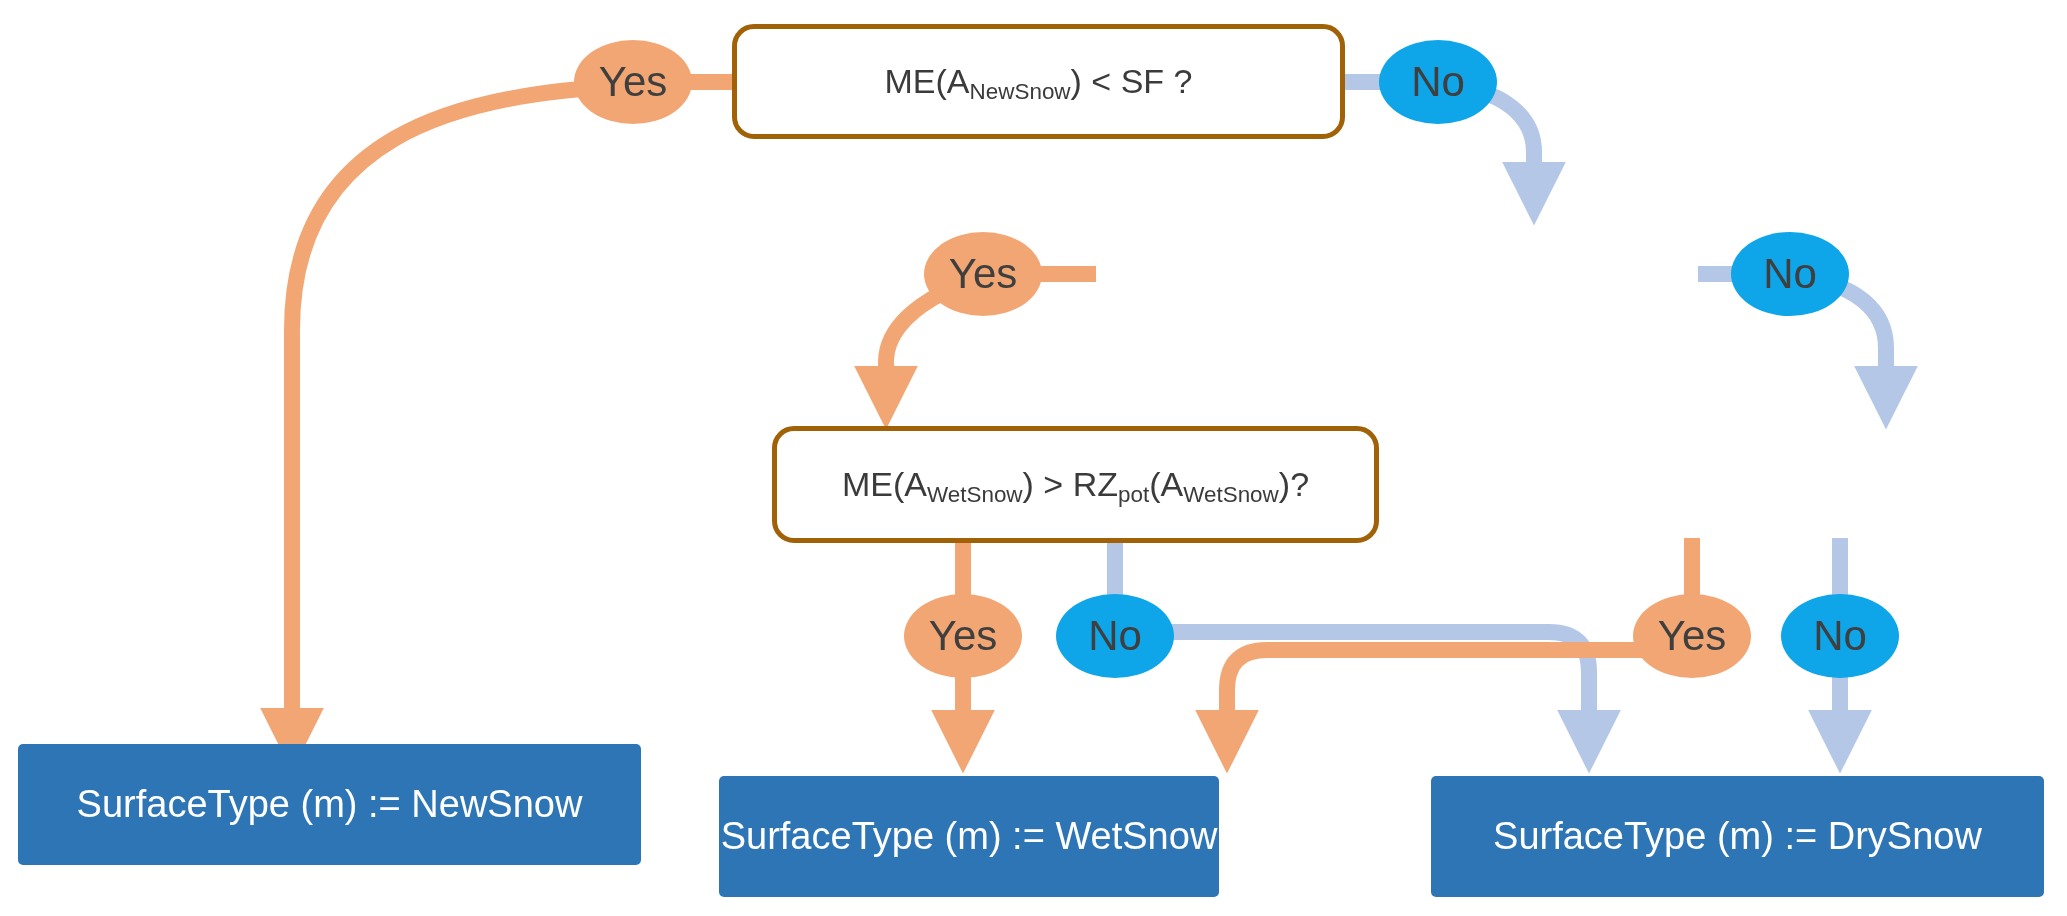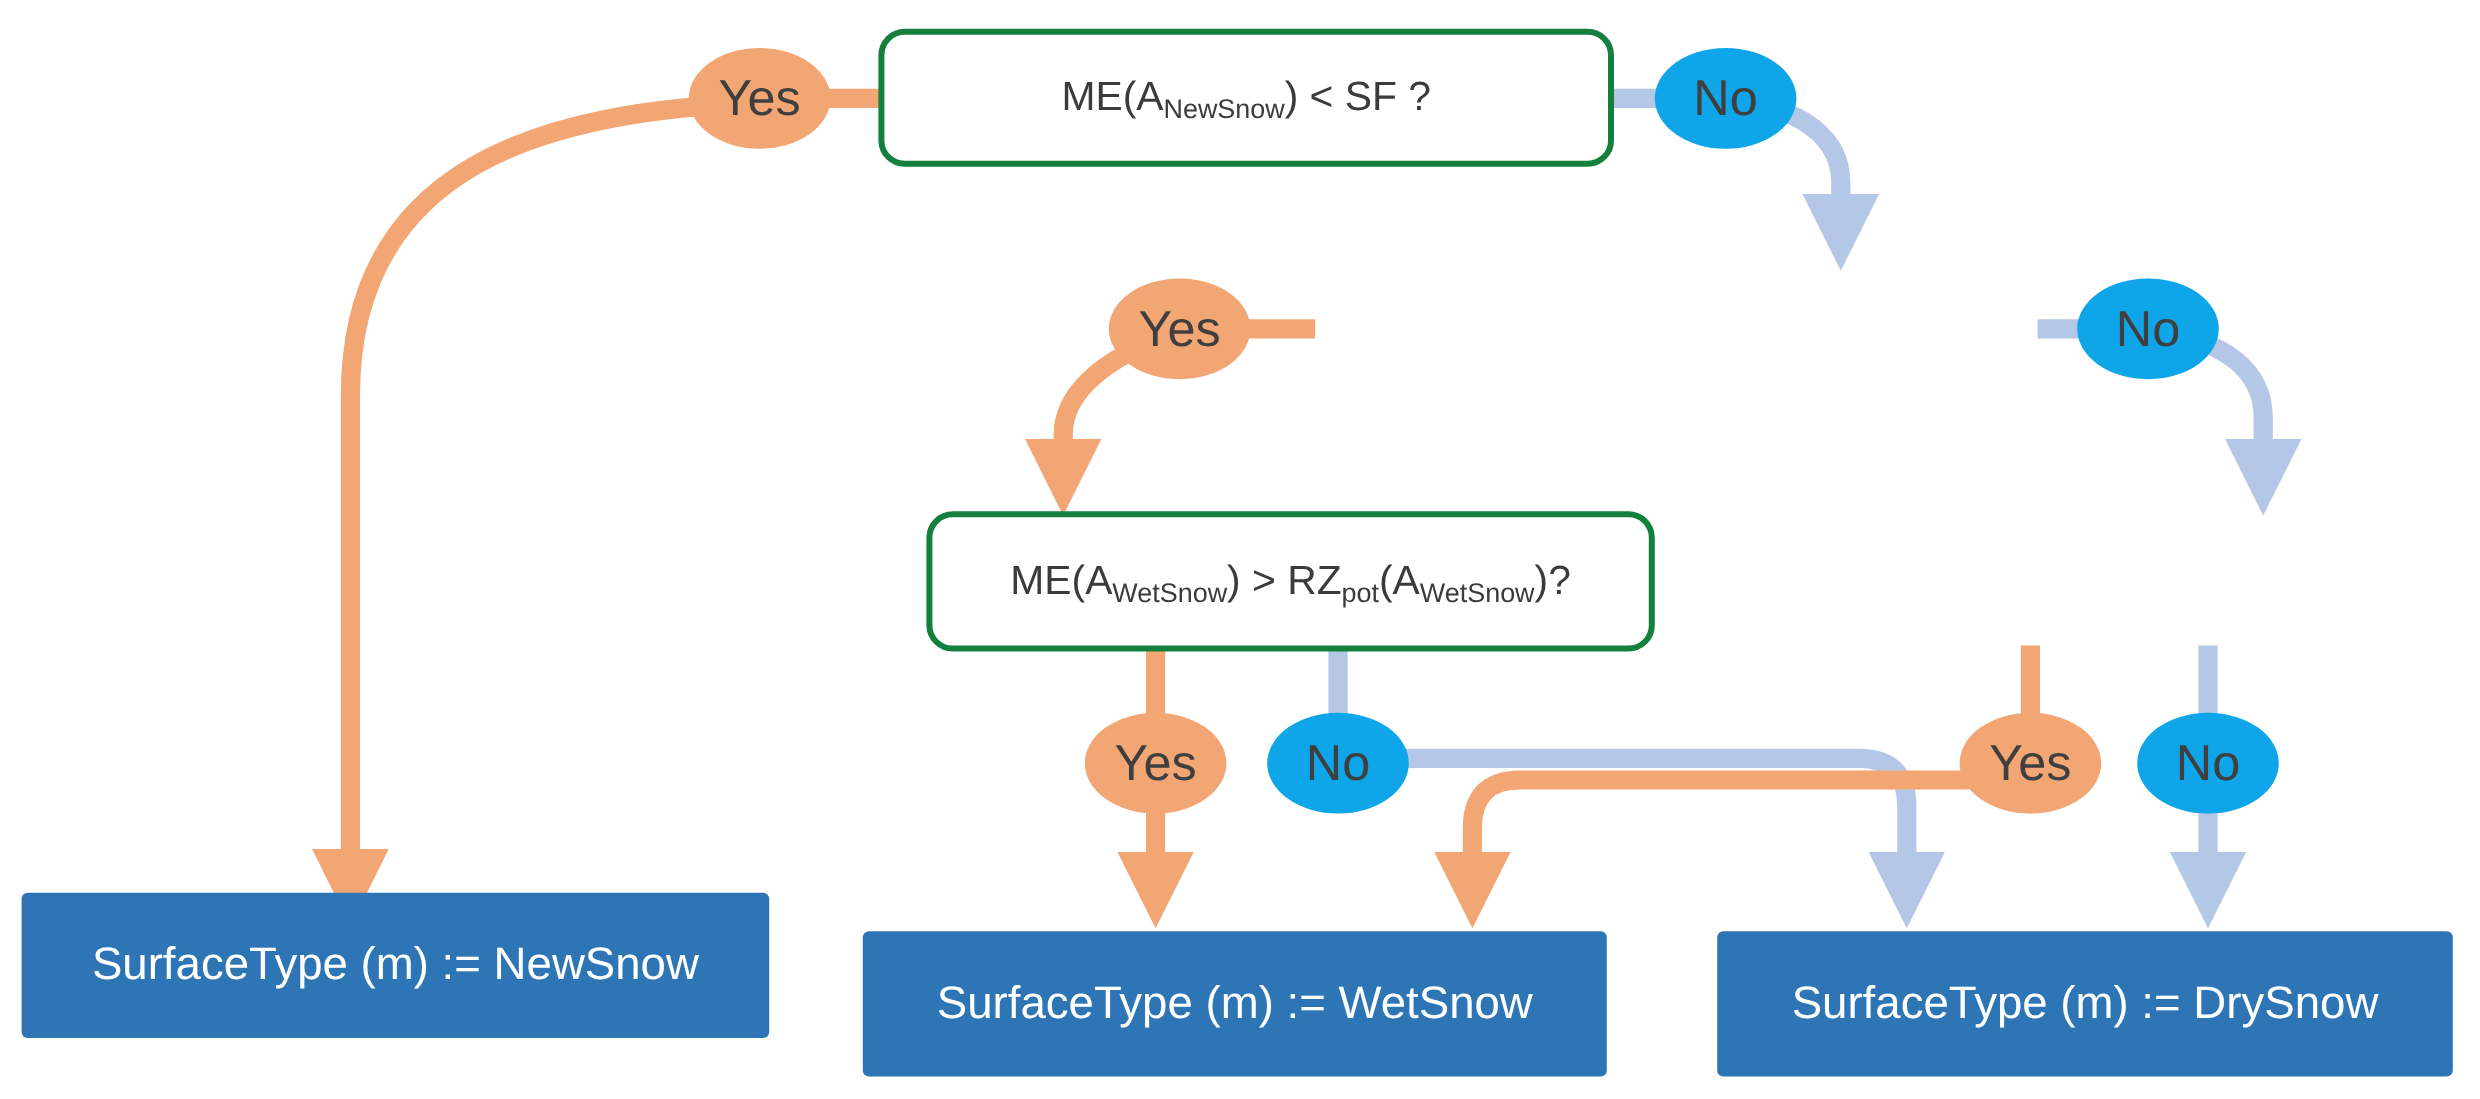--- a/index.html
+++ b/index.html
@@ -13,21 +13,21 @@
   }
   svg.arrows {
     position: absolute;
     left: 0; top: 0;
     z-index: 1;
   }
   .qbox {
     position: absolute;
     box-sizing: border-box;
     background: #ffffff;
-    border: 5px solid #15803d;
+    border: 5px solid #a16207;
     border-radius: 22px;
     display: flex;
     align-items: center;
     justify-content: center;
     font-size: 34px;
     color: #3B3B3B;
     z-index: 2;
     white-space: nowrap;
   }
   .qtext { white-space: nowrap; }
@@ -132,20 +132,20 @@
   <div class="pill orange" style="left:1633px; top:594px;">
     <span>Yes</span>
   </div>
   <div class="pill blue" style="left:1781px; top:594px;">
     <span>No</span>
   </div>
 
   <div class="result" style="left:18px; top:744px; width:623px; height:121px;">
     <span>SurfaceType (m) := NewSnow</span>
   </div>
-  <div class="result" style="left:719px; top:776px; width:620px; height:121px;">
+  <div class="result" style="left:719px; top:776px; width:500px; height:121px;">
     <span>SurfaceType (m) := WetSnow</span>
   </div>
   <div class="result" style="left:1431px; top:776px; width:613px; height:121px;">
     <span>SurfaceType (m) := DrySnow</span>
   </div>
 
 </div>
 
 </body></html>

